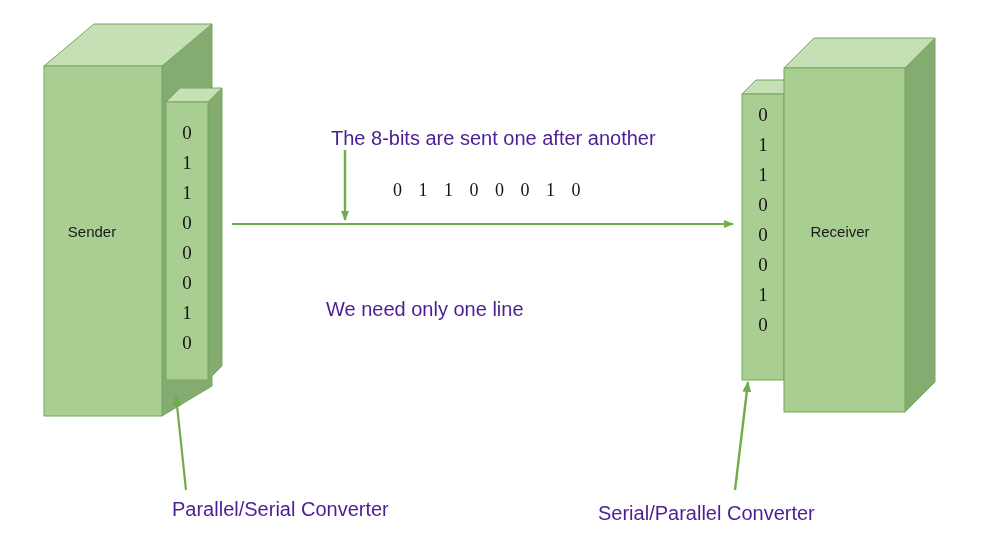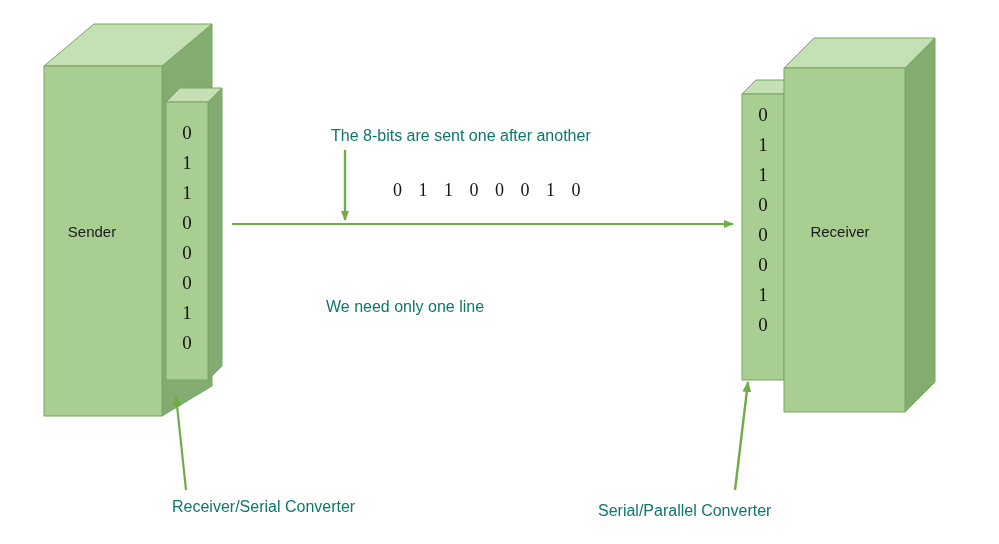--- a/index.html
+++ b/index.html
@@ -37,22 +37,22 @@
     font-family: "Liberation Serif", serif;
     font-size: 19px;
     color: #151515;
     text-align: center;
     line-height: 30px;
     white-space: nowrap;
   }
   .caption {
     position: absolute;
     font-family: "Liberation Sans", sans-serif;
-    font-size: 16px;
-    color: #0f766e;
+    font-size: 20px;
+    color: #4c1d95;
     white-space: nowrap;
   }
   .bitstream {
     position: absolute;
     font-family: "Liberation Serif", serif;
     font-size: 18px;
     color: #151515;
     letter-spacing: 0px;
     white-space: pre;
   }
@@ -131,17 +131,17 @@
     <div>1</div>
     <div>0</div>
   </div>
 
   <div class="caption" style="left:331px; top:127px;">The 8-bits are sent one after another</div>
 
   <div class="bitstream" style="left:393px; top:180px; letter-spacing:2.5px;">0  1  1  0  0  0  1  0</div>
 
   <div class="caption" style="left:326px; top:298px;">We need only one line</div>
 
-  <div class="caption" style="left:172px; top:498px;">Receiver/Serial Converter</div>
+  <div class="caption" style="left:172px; top:498px;">Parallel/Serial Converter</div>
 
   <div class="caption" style="left:598px; top:502px;">Serial/Parallel Converter</div>
 
 </div>
 
 </body></html>

